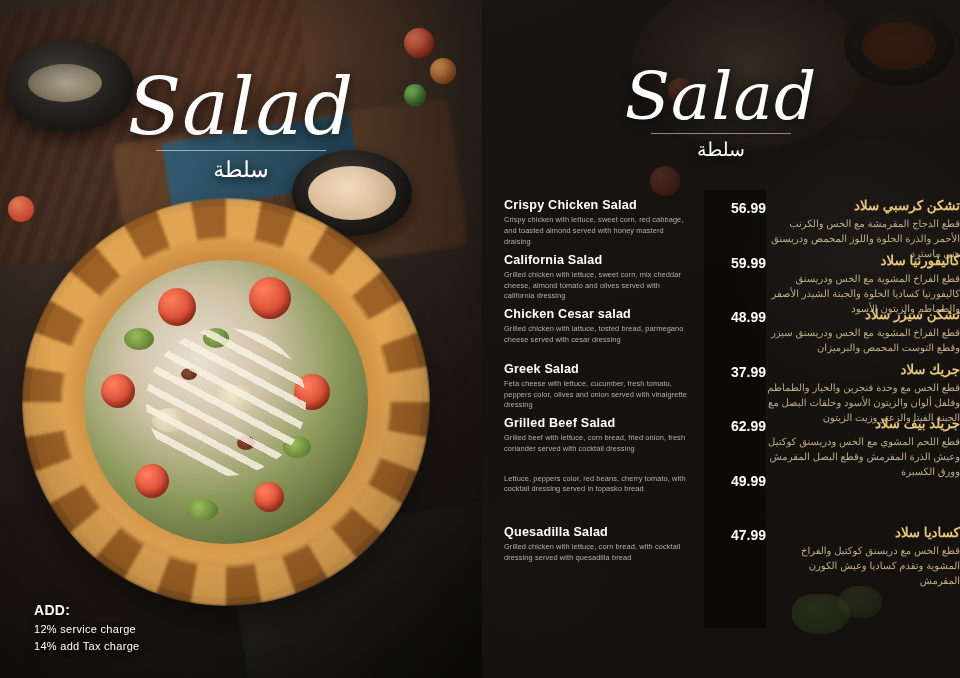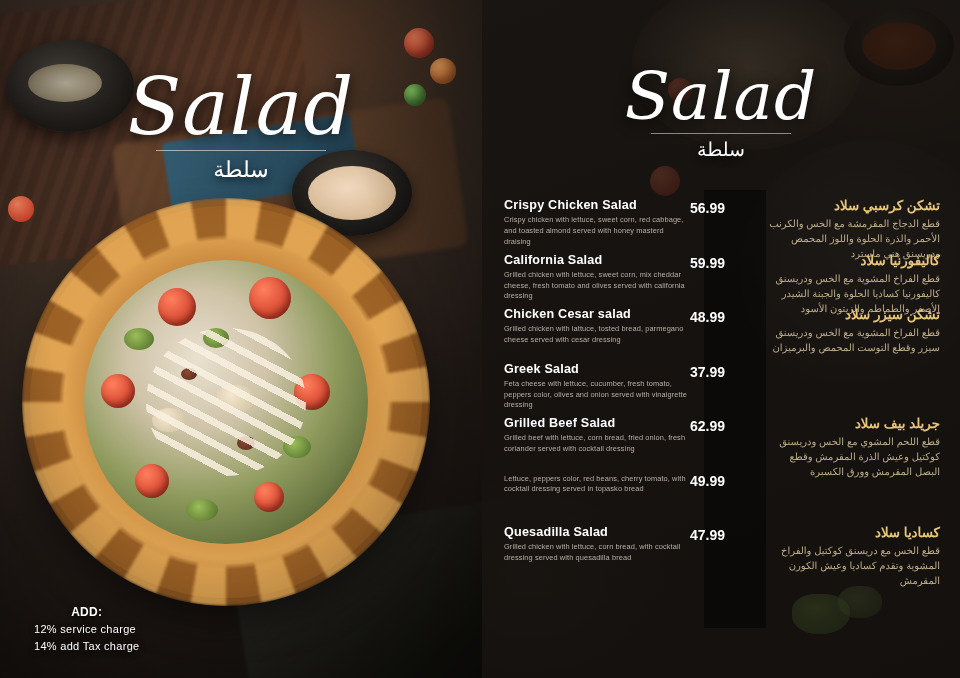--- a/index.html
+++ b/index.html
@@ -157,21 +157,21 @@
     width: 170px; height: 1px; background: rgba(255,255,255,0.55);
     margin: 4px auto 0;
   }
 
   
   .add-block {
     position: absolute; left: 34px; bottom: 24px; color: #fff;
     font-size: 11px; line-height: 1.5; letter-spacing: 0.3px;
     text-shadow: 0 2px 6px rgba(0,0,0,0.85);
   }
-  .add-block .add-head { font-weight: bold; font-size: 12px; text-align: center; }
+  .add-block .add-head { font-weight: bold; font-size: 14px; }
 
   
   .right-panel {
     position: absolute; left: 482px; top: 0;
     width: 478px; height: 678px;
     background: #231f1d;
     overflow: hidden;
   }
   .rp-bg {
     position: absolute; inset: 0;
@@ -242,30 +242,29 @@
   }
   .item-en-desc {
     color: #b9b0a6;
     font-size: 7.4px;
     line-height: 1.45;
     margin-top: 3px;
     letter-spacing: 0.1px;
   }
   .col-price {
     width: 76px;
-    text-align: left;
+    text-align: right;
     color: #ffffff;
     font-size: 14px;
     font-weight: bold;
     padding-top: 2px;
   }
   .col-ar {
     width: 194px;
     box-sizing: border-box;
-    padding-right: 20px;
     direction: rtl;
     text-align: right;
   }
   .item-ar-name {
     color: #e9c77a;
     font-size: 13.4px;
     font-weight: bold;
     line-height: 1.15;
   }
   .item-ar-desc {
@@ -358,21 +357,21 @@
         <div class="col-price">56.99</div>
         <div class="col-ar">
           <div class="item-ar-name">تشكن كرسبي سلاد</div>
           <div class="item-ar-desc">قطع الدجاج المقرمشة مع الخس والكرنب الأحمر والذرة الحلوة واللوز المحمص ودريسنق هني ماسترد</div>
         </div>
       </div>
 
       <div class="menu-row">
         <div class="col-en">
           <div class="item-en-name">California Salad</div>
-          <div class="item-en-desc">Grilled chicken with lettuce, sweet corn, mix cheddar cheese, fresh tomato and olives served with california dressing</div>
+          <div class="item-en-desc">Grilled chicken with lettuce, sweet corn, mix cheddar cheese, almond tomato and olives served with california dressing</div>
         </div>
         <div class="col-price">59.99</div>
         <div class="col-ar">
           <div class="item-ar-name">كاليفورنيا سلاد</div>
           <div class="item-ar-desc">قطع الفراخ المشوية مع الخس ودريسنق كاليفورنيا كساديا الحلوة والجبنة الشيدر الأصفر والطماطم والزيتون الأسود</div>
         </div>
       </div>
 
       <div class="menu-row">
         <div class="col-en">
@@ -386,20 +385,24 @@
         </div>
       </div>
 
 
       <div class="menu-row">
         <div class="col-en">
           <div class="item-en-name">Greek Salad</div>
           <div class="item-en-desc">Feta cheese with lettuce, cucumber, fresh tomato, peppers color, olives and onion served with vinaigrette dressing</div>
         </div>
         <div class="col-price">37.99</div>
+        <div class="col-ar">
+          <div class="item-ar-name">جريك سلاد</div>
+          <div class="item-ar-desc">قطع الخس مع وحدة فنجرين والخيار والطماطم وفلفل ألوان والزيتون الأسود وحلقات البصل مع الجبنة الفيتا والزعتر وزيت الزيتون</div>
+        </div>
       </div>
 
       <div class="menu-row">
         <div class="col-en">
           <div class="item-en-name">Grilled Beef Salad</div>
           <div class="item-en-desc">Grilled beef with lettuce, corn bread, fried onion, fresh coriander served with cocktail dressing</div>
         </div>
         <div class="col-price">62.99</div>
         <div class="col-ar">
           <div class="item-ar-name">جريلد بيف سلاد</div>

